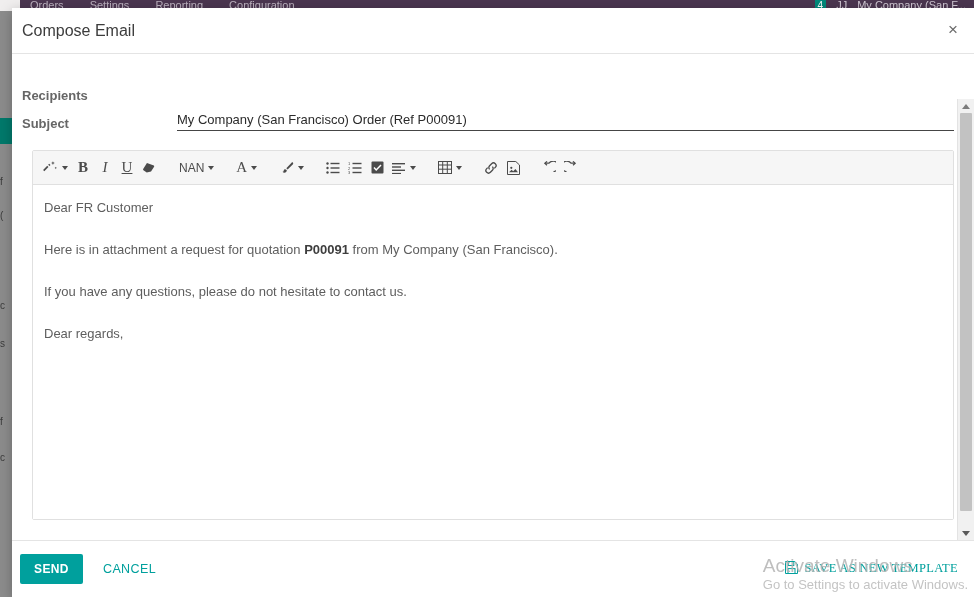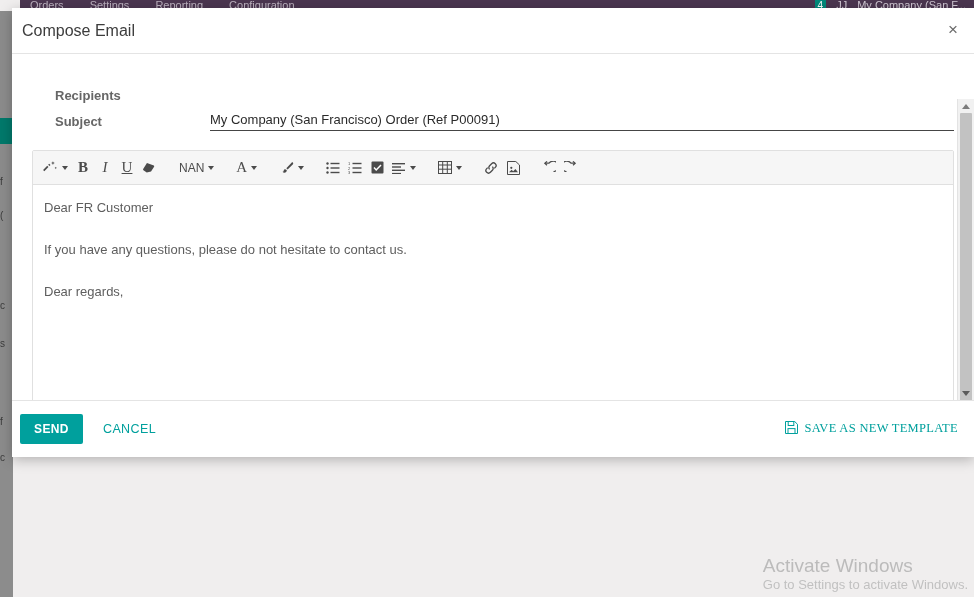--- a/index.html
+++ b/index.html
@@ -82,21 +82,21 @@
     line-height: 26px;
     overflow: hidden;
   }
 
   
   #compose-modal {
     position: absolute;
     left: 12px;
     top: 8px;
     width: 962px;
-    height: 449px;
+    height: 589px;
     background: #ffffff;
     box-shadow: 0 3px 12px rgba(0,0,0,.25);
     display: flex;
     flex-direction: column;
     overflow: hidden;
   }
 
   .modal-header {
     height: 45px;
     min-height: 45px;
@@ -134,23 +134,22 @@
     overflow: hidden;
     position: relative;
   }
 
   
   .form-area {
     padding: 32px 20px 0 10px;
   }
   .form-row {
     display: flex;
-    align-items: center;
+    align-items: flex-end;
     margin-bottom: 4px;
-    margin-left: 33px;
   }
   .form-label {
     width: 155px;
     min-width: 155px;
     font-size: 13px;
     font-weight: bold;
     color: #666666;
     padding-top: 2px;
   }
   .form-field {
@@ -565,20 +564,23 @@
             <svg width="14" height="13" viewBox="0 0 14 13" fill="none" stroke="#4b4b4b" stroke-width="1.2">
                 <path d="M2.5 10.5A5.2 5.2 0 117 2.2h3.8"></path>
                 <path d="M9 .4l2.2 1.9L9 4.3"></path>
               </svg>
           </button>
         </div>
       </div>
 
       <div class="editor-body" contenteditable="true" style="">
         <p>Dear FR Customer</p>
+        <p>
+          <span>Here is in attachment a request for quotation </span><b>P00091</b><span> from My Company (San Francisco).</span>
+        </p>
         <p>If you have any questions, please do not hesitate to contact us.</p>
         <p>Dear regards,</p>
       </div>
 
     </div>
 
     <div class="modal-scrollbar">
       <div class="msb-arrow up">
           <i></i>
         </div>

